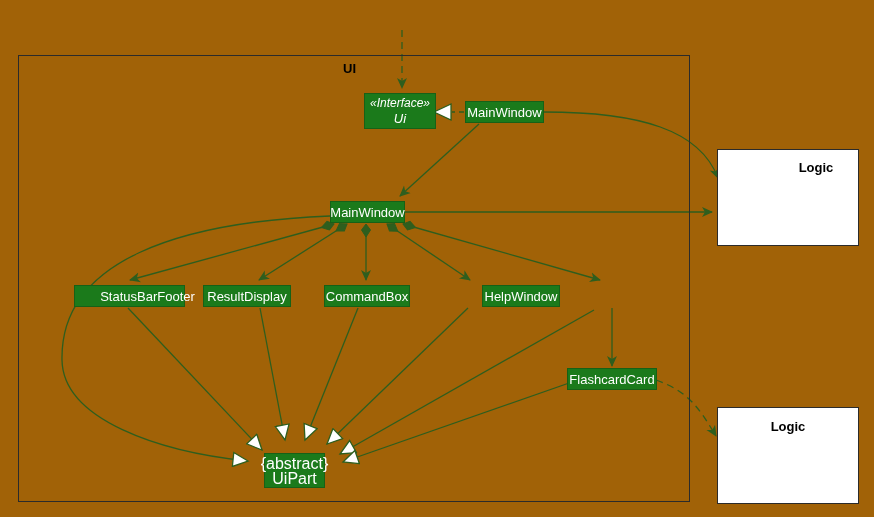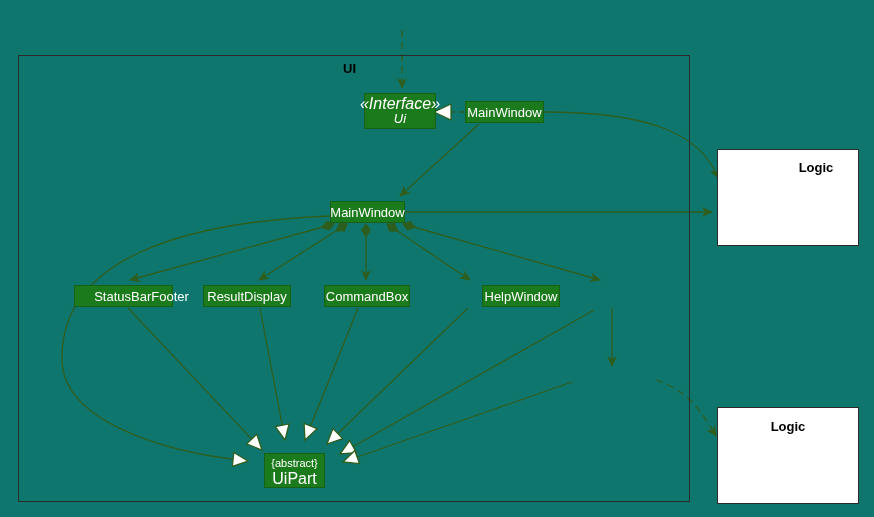--- a/index.html
+++ b/index.html
@@ -8,21 +8,21 @@
     background: #ffffff;
   }
   body {
     font-family: "Liberation Sans", sans-serif;
   }
   #canvas {
     position: relative;
     width: 874px;
     height: 517px;
     overflow: hidden;
-    background: #0f766e;
+    background: #a16207;
   }
   svg.layer {
     position: absolute;
     left: 0;
     top: 0;
     width: 874px;
     height: 517px;
     overflow: visible;
   }
   .cls {
@@ -37,27 +37,27 @@
     flex-direction: column;
     align-items: center;
     justify-content: center;
     white-space: nowrap;
     z-index: 5;
     border: 1px solid #176117;
   }
   .cls .line1, .cls .line2 { display: block; }
   .iface .line1 {
     font-style: italic;
-    font-size: 16px;
+    font-size: 12px;
   }
   .iface .line2 {
     font-style: italic;
     font-size: 13px;
   }
-  .abstract .line1 { font-size: 11px; }
+  .abstract .line1 { font-size: 16px; }
   .abstract .line2 { font-size: 16px; text-align: right; }
   .pkg {
     position: absolute;
     border: 1px solid #2b2b2b;
     background: transparent;
     box-sizing: border-box;
     z-index: 1;
   }
   .pkg-label {
     position: absolute;
@@ -160,36 +160,39 @@
   </div>
 
   <div class="cls" style="left:465px; top:101px; width:79px; height:22px;">
     <span class="line2">MainWindow</span>
   </div>
 
   <div class="cls" style="left:330px; top:201px; width:75px; height:22px;">
     <span class="line2">MainWindow</span>
   </div>
 
-  <div class="cls" style="left:74px; top:285px; width:99px; height:22px;padding-left:36px;">
+  <div class="cls" style="left:74px; top:285px; width:111px; height:22px;padding-left:36px;">
     <span class="line2">StatusBarFooter</span>
   </div>
 
   <div class="cls" style="left:324px; top:285px; width:86px; height:22px;">
     <span class="line2">CommandBox</span>
   </div>
 
   <div class="cls" style="left:203px; top:285px; width:88px; height:22px;">
     <span class="line2">ResultDisplay</span>
   </div>
 
   <div class="cls" style="left:442px; top:285px; width:78px; height:22px;margin-left:40px;">
     <span class="line2">HelpWindow</span>
   </div>
 
 
+  <div class="cls" style="left:567px; top:368px; width:90px; height:22px;">
+    <span class="line2">FlashcardCard</span>
+  </div>
 
   <div class="cls abstract" style="left:264px; top:453px; width:61px; height:35px;">
     <span class="line1">{abstract}</span>
     <span class="line2">UiPart</span>
   </div>
 
 </div>
 
 </body></html>

